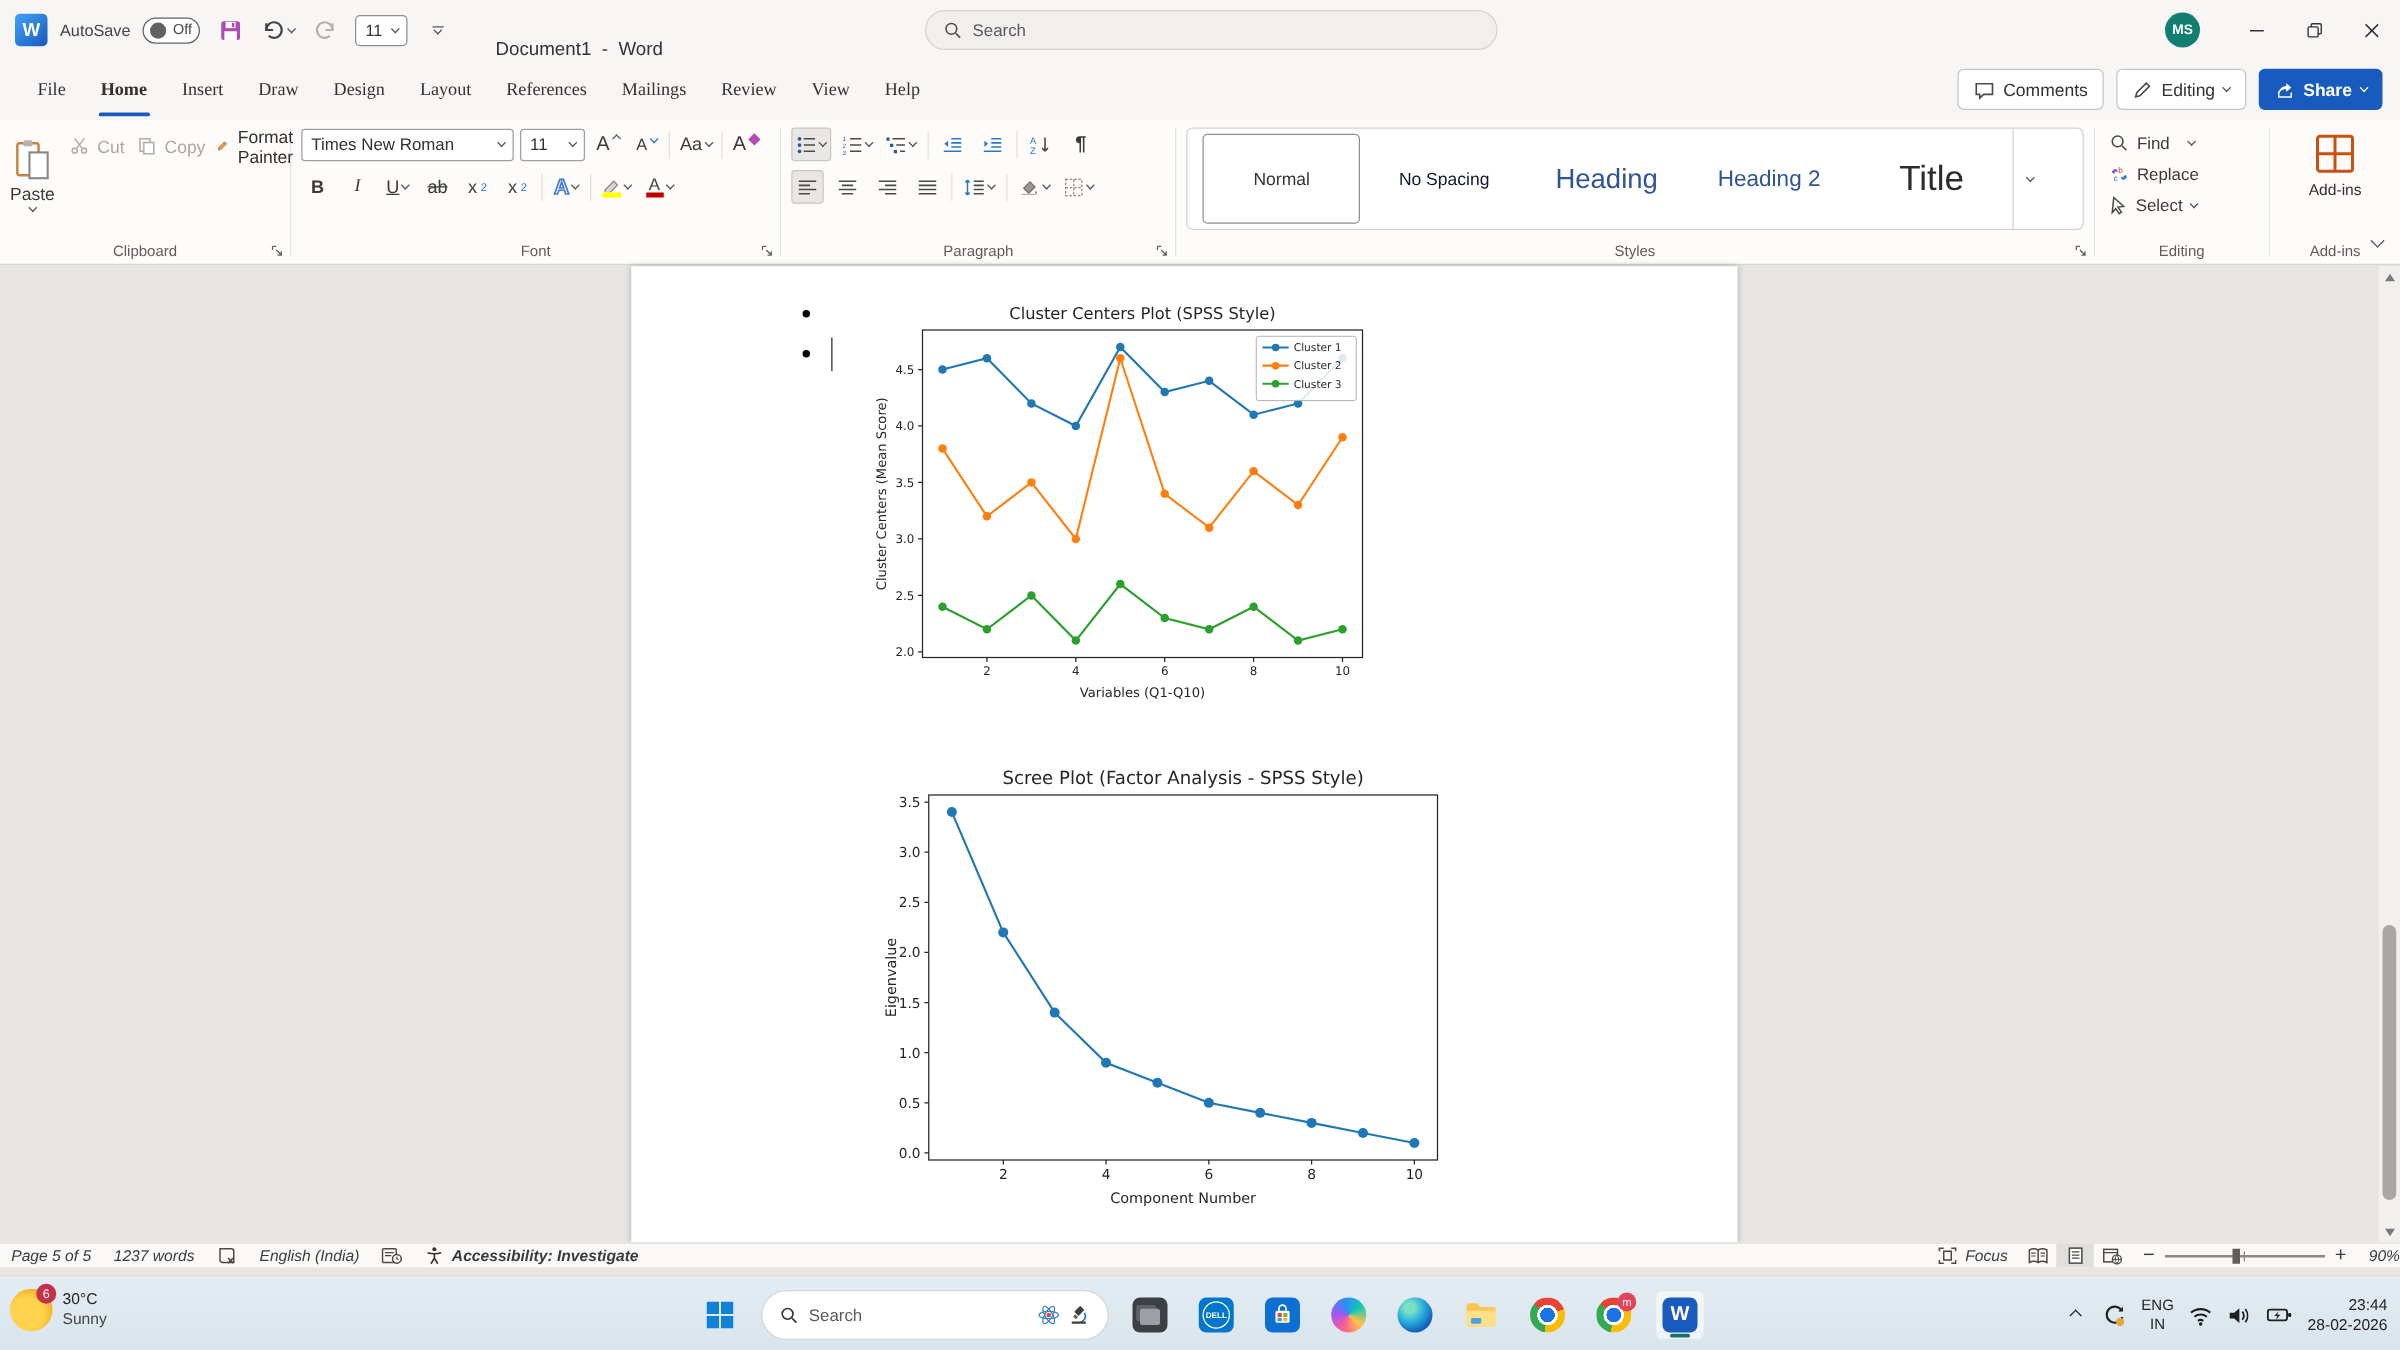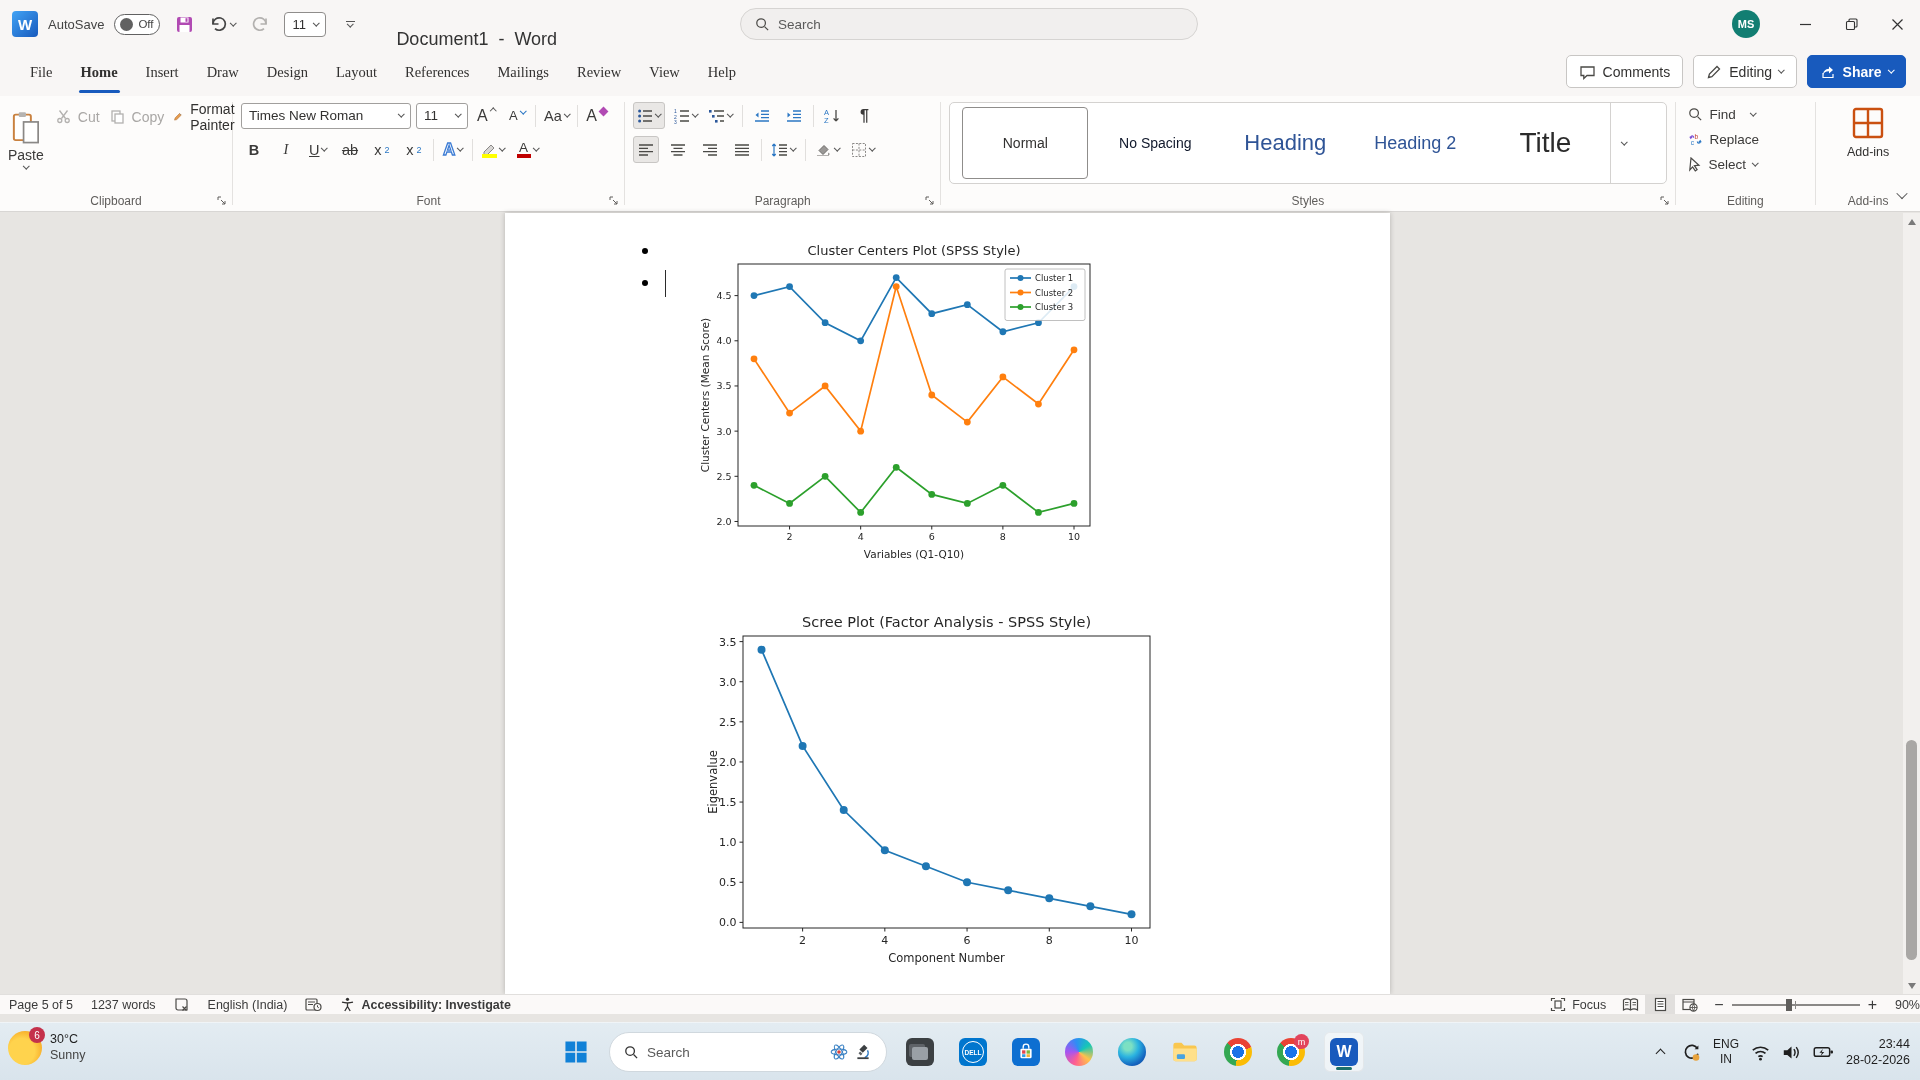--- a/index.html
+++ b/index.html
@@ -20,21 +20,21 @@
     align-items:center; gap:5px; padding:0 5px; background:#fff; }
   .toggle .knob { width:13px; height:13px; border-radius:50%; background:#616161; }
   .toggle .state { font-size:11.5px; color:#444; }
   .qbtn { width:28px; height:28px; display:flex; align-items:center; justify-content:center; border-radius:4px; }
   .combo-qat { height:25px; border:1px solid #8f8d8b; border-radius:4px; background:#fff; display:flex;
     align-items:center; gap:8px; padding:0 7px; font-size:13px; }
   .chv { display:inline-block; width:6px; height:6px; border-right:1.4px solid #555; border-bottom:1.4px solid #555;
     transform:rotate(45deg) translate(-1px,-1px); }
   .chv.up { transform:rotate(-135deg); }
   .chv.sm { width:4.5px; height:4.5px; }
-  .doc-title { font-size:18px; color:#333; margin-left:22px; white-space:pre;margin-top:31px; }
+  .doc-title { font-size:15px; color:#333; margin-left:22px; white-space:pre;margin-top:31px; }
   .tb-search { position:absolute; left:740px; top:8px; width:458px; height:32px; background:#f1efee;
     border:1px solid #d6d4d2; border-radius:16px; display:flex; align-items:center; padding:0 14px; gap:8px; }
   .tb-search input { font-size:13.5px; width:360px; }
   .tb-right { position:absolute; right:0; top:0; height:48px; display:flex; align-items:center; }
   .avatar { width:28px; height:28px; border-radius:50%; background:#127e72; color:#fff; font-size:11px;
     font-weight:700; display:flex; align-items:center; justify-content:center; margin-right:22px; }
   .wctl { width:46px; height:48px; display:flex; align-items:center; justify-content:center; }
 
   
   #tabrow { position:absolute; left:0; top:48px; width:1920px; height:48px; background:#f8f6f5; }
@@ -90,21 +90,21 @@
   #vscroll { position:absolute; right:0; top:0; width:17px; height:781px; background:#f2f0ee; }
   .scr-arrow { position:absolute; left:0; width:17px; height:17px; display:flex; align-items:center; justify-content:center; }
   #scr-thumb { position:absolute; left:3px; width:11px; top:527px; height:220px; background:#a9a7a5; border-radius:6px; }
   .tri-up { width:0; height:0; border-left:4.5px solid transparent; border-right:4.5px solid transparent;
     border-bottom:6px solid #7a7a7a; }
   .tri-dn { width:0; height:0; border-left:4.5px solid transparent; border-right:4.5px solid transparent;
     border-top:6px solid #7a7a7a; }
 
   
   #statusbar { position:absolute; left:0; top:994px; width:1920px; height:20px; background:#fbf9f8;
-    border-top:1px solid #e1dfdd; display:flex; align-items:center; font-size:12.5px; color:#3b3b3b; }
+    border-top:1px solid #e1dfdd; display:flex; align-items:center; font-size:12.5px; color:#3b3b3b;font-style:italic; }
   .sb-item { display:flex; align-items:center; gap:6px; padding:0 9px; height:100%; }
   .sb-right { margin-left:auto; display:flex; align-items:center; height:100%; }
   .sb-view { width:30px; height:100%; display:flex; align-items:center; justify-content:center; }
   .sb-view.sel { background:#e1dfdd; }
   .zoomtrack { position:relative; width:128px; height:2px; background:#8a8886; margin:0 8px; }
   .zoomthumb { position:absolute; left:54px; top:-5px; width:6px; height:12px; background:#605e5c; }
   .zoomtick { position:absolute; left:63px; top:-3px; width:1px; height:8px; background:#8a8886; }
 
   
   #taskbar { position:absolute; left:0; top:1022px; width:1920px; height:58px;

